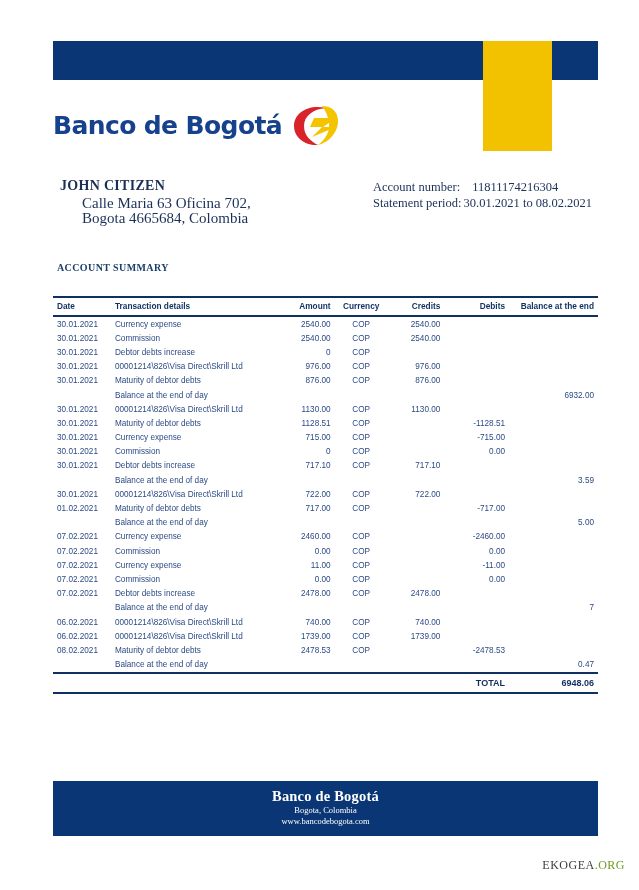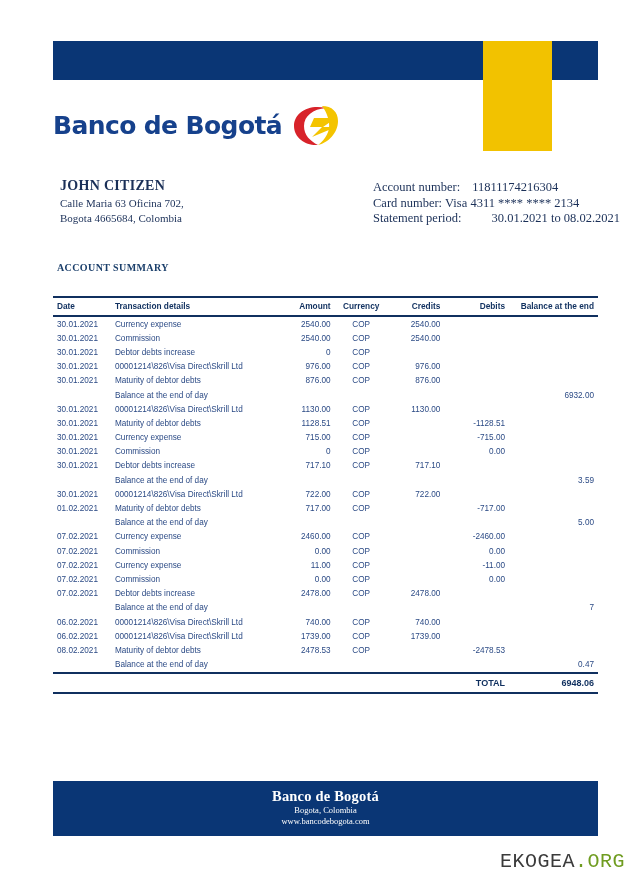--- a/index.html
+++ b/index.html
@@ -65,43 +65,44 @@
     font-family: "Liberation Serif", serif;
     color: #1b3058;
   }
   .customer-name {
     font-size: 14px;
     font-weight: bold;
     letter-spacing: 0.3px;
     margin-bottom: 2px;
   }
   .customer-line {
-    font-size: 11px;
+    font-size: 15px;
     line-height: 15px;
+    margin-left: 22px;
   }
 
   .account-block {
     position: absolute;
     left: 373px;
     top: 180px;
     font-family: "Liberation Serif", serif;
     font-size: 12.5px;
     color: #1b3058;
     line-height: 15.5px;
   }
   .account-row {
     white-space: nowrap;
     font-family: Liberation Serif, serif;
   }
   .account-row .lbl { }
   .account-row .val { }
   .account-row.acct .val { padding-left: 12px; }
   .account-row.card .val { padding-left: 3px; }
   .account-row.issue .val { padding-left: 3px; }
-  .account-row.period .val { padding-left: 2px; margin-left: 28px; }
+  .account-row.period .val { padding-left: 2px; }
 
   
   .section-title {
     position: absolute;
     left: 57px;
     top: 262px;
     font-family: "Liberation Serif", serif;
     font-size: 10px;
     font-weight: bold;
     color: #1b3f6b;
@@ -184,22 +185,22 @@
   .footer-line {
     font-size: 8.5px;
     line-height: 11px;
   }
 
   
   .watermark {
     position: absolute;
     right: 14px;
     bottom: 17px;
-    font-family: Liberation Mono, monospace;
-    font-size: 20px;
+    font-family: Liberation Serif, serif;
+    font-size: 12px;
     letter-spacing: 0.5px;
     white-space: nowrap;
   }
   .wm-dark { color: #3b3b3b; }
   .wm-green { color: #6f9c20; }
 </style>
 </head>
 <body>
 
 <div class="header-band"></div>
@@ -216,23 +217,20 @@
 
 <div class="customer-block">
   <div class="customer-name">JOHN CITIZEN</div>
   <div class="customer-line">Calle Maria 63 Oficina 702,</div>
   <div class="customer-line">Bogota 4665684, Colombia</div>
 </div>
 
 <div class="account-block">
   <div class="account-row acct">
     <span class="lbl">Account number:</span><span class="val">11811174216304</span>
-  </div>
-  <div class="account-row card">
-    <span class="lbl">Card number:</span><span class="val">Visa 4311 **** **** 2134</span>
   </div>
   <div class="account-row period">
     <span class="lbl">Statement period:</span><span class="val">30.01.2021 to 08.02.2021</span>
   </div>
 </div>
 
 <div class="section-title">ACCOUNT SUMMARY</div>
 
 <div class="table-wrap">
   <table class="statement">

